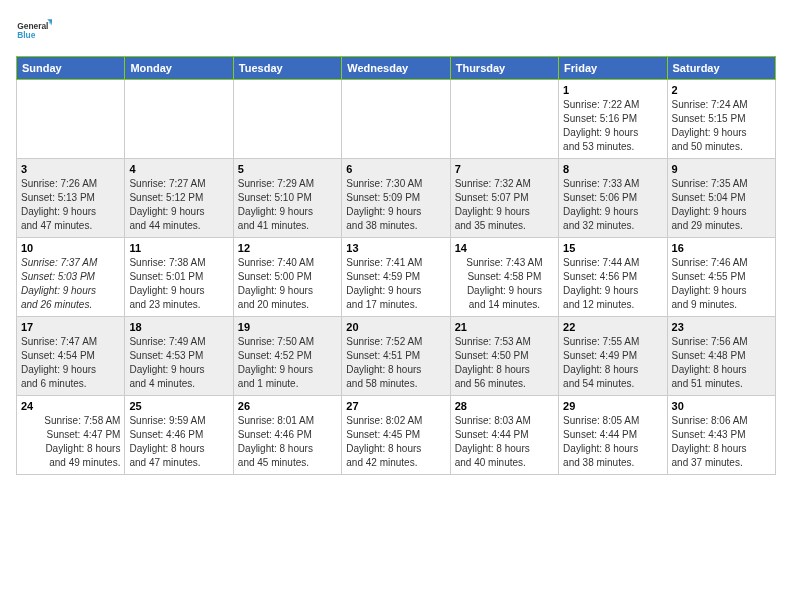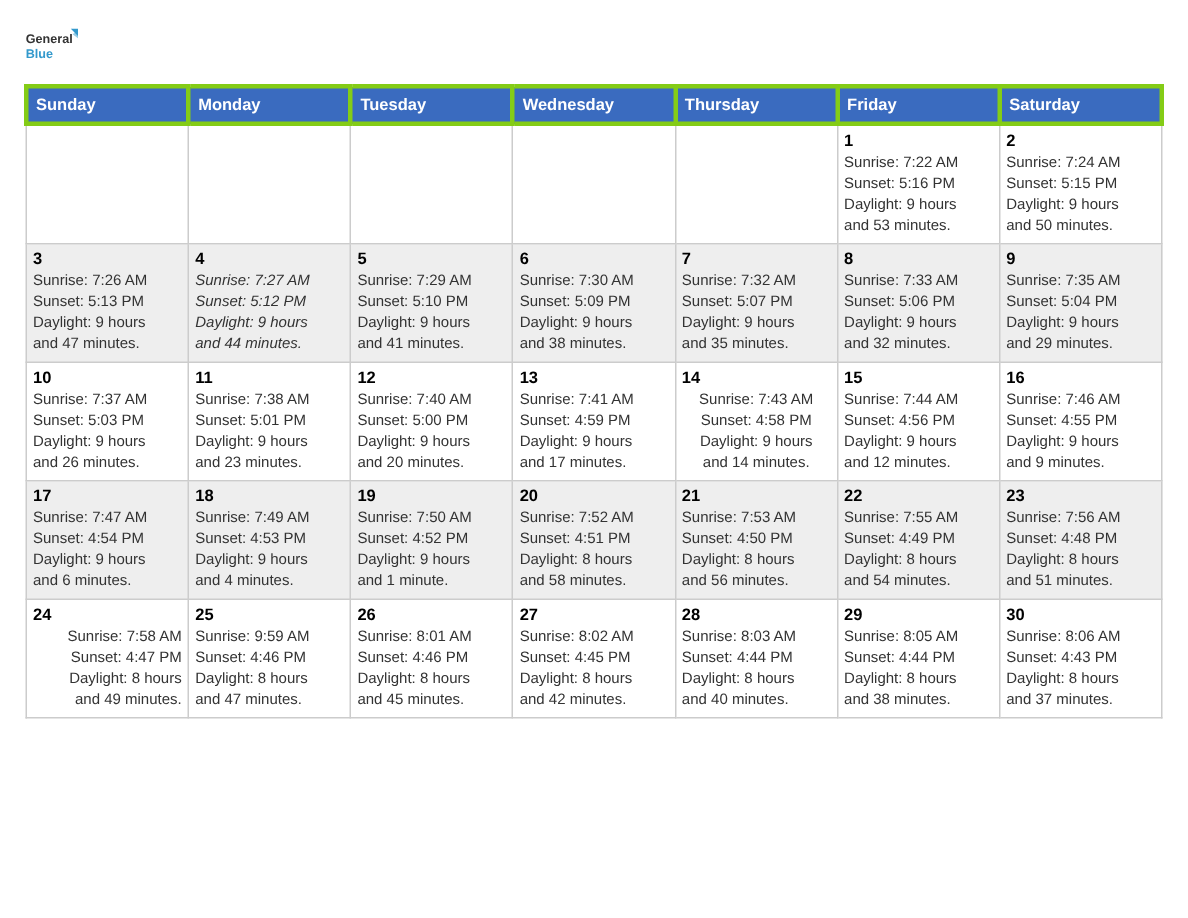--- a/index.html
+++ b/index.html
@@ -43,21 +43,21 @@
       border-collapse: collapse;
       font-size: 10px;
     }
     .calendar th {
       background: #3a6bbf;
       color: #fff;
       text-align: left;
       padding: 5px 5px;
       font-size: 11px;
       font-weight: bold;
-      border: 3px solid #84cc16;
+      border: 1px solid #84cc16;
     }
     .calendar td {
       border: 1px solid #ccc;
       vertical-align: top;
       padding: 4px 4px;
       width: calc(100% / 7);
       height: 78px;
       background: #fff;
     }
     .calendar tr:nth-child(even) td {
@@ -142,21 +142,21 @@
         <tr class="row-shade">
           <td>
             <span class="day-num">3</span>
             <div class="day-info" style="white-space: pre-line;">Sunrise: 7:26 AM
 Sunset: 5:13 PM
 Daylight: 9 hours
 and 47 minutes.</div>
           </td>
           <td>
             <span class="day-num">4</span>
-            <div class="day-info" style="white-space: pre-line; font-style: italic;">Sunrise: 7:27 AM
+            <div class="day-info" style="white-space: pre-line;">Sunrise: 7:27 AM
 Sunset: 5:12 PM
 Daylight: 9 hours
 and 44 minutes.</div>
           </td>
           <td>
             <span class="day-num">5</span>
             <div class="day-info" style="white-space: pre-line;">Sunrise: 7:29 AM
 Sunset: 5:10 PM
 Daylight: 9 hours
 and 41 minutes.</div>
@@ -186,21 +186,21 @@
             <span class="day-num">9</span>
             <div class="day-info" style="white-space: pre-line;">Sunrise: 7:35 AM
 Sunset: 5:04 PM
 Daylight: 9 hours
 and 29 minutes.</div>
           </td>
         </tr>
         <tr class="row-light">
           <td>
             <span class="day-num">10</span>
-            <div class="day-info" style="white-space: pre-line;">Sunrise: 7:37 AM
+            <div class="day-info" style="white-space: pre-line; font-style: italic;">Sunrise: 7:37 AM
 Sunset: 5:03 PM
 Daylight: 9 hours
 and 26 minutes.</div>
           </td>
           <td>
             <span class="day-num">11</span>
             <div class="day-info" style="white-space: pre-line;">Sunrise: 7:38 AM
 Sunset: 5:01 PM
 Daylight: 9 hours
 and 23 minutes.</div>

